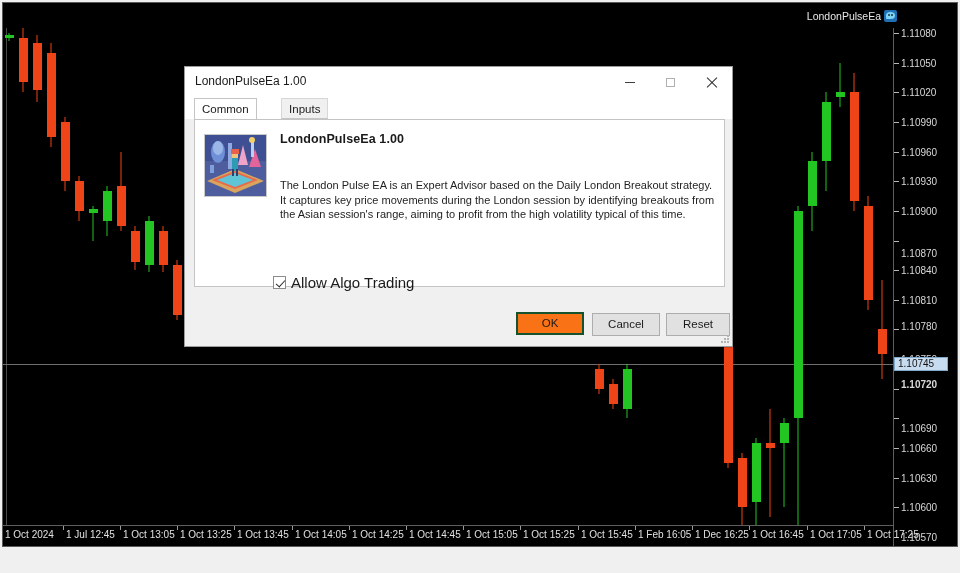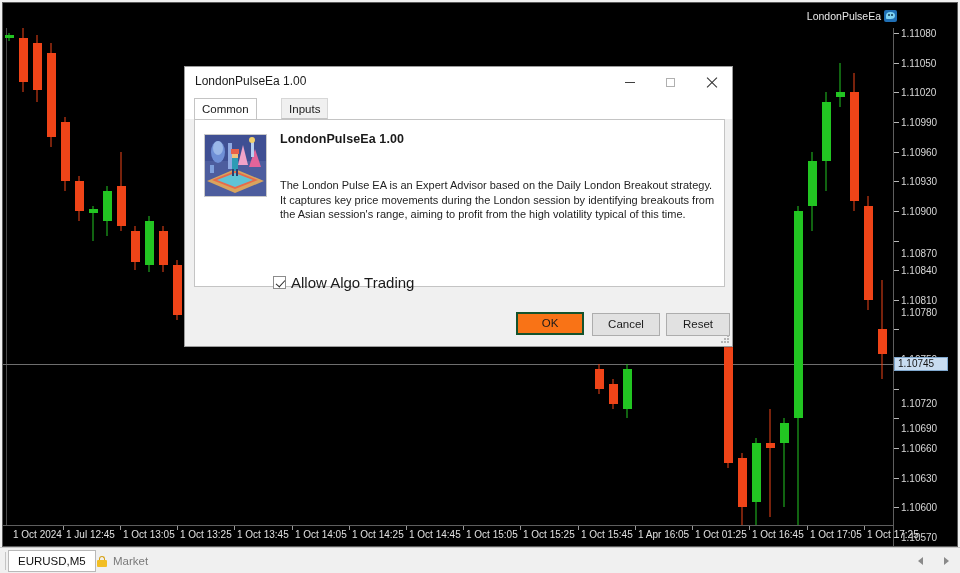--- a/index.html
+++ b/index.html
@@ -702,43 +702,43 @@
           <div class="price-label" style="top: 153.235px;">1.10930</div>
           <div class="price-tick" style="top: 182.882px;"></div>
           <div class="price-label" style="top: 182.882px;">1.10900</div>
           <div class="price-tick" style="top: 212.529px;"></div>
           <div class="price-label" style="top: 225px;">1.10870</div>
           <div class="price-tick" style="top: 242.176px;"></div>
           <div class="price-label" style="top: 242.176px;">1.10840</div>
           <div class="price-tick" style="top: 271.824px;"></div>
           <div class="price-label" style="top: 271.824px;">1.10810</div>
           <div class="price-tick" style="top: 301.471px;"></div>
-          <div class="price-label" style="top: 284px;">1.10780</div>
+          <div class="price-label" style="top: 298px;">1.10780</div>
           <div class="price-tick" style="top: 331.118px;"></div>
           <div class="price-label" style="top: 331.118px;">1.10750</div>
           <div class="price-tick" style="top: 360.765px;"></div>
-          <div class="price-label" style="top: 375px;">1.10720</div>
+          <div class="price-label" style="top: 356px; font-weight: bold;">1.10720</div>
           <div class="price-tick" style="top: 390.412px;"></div>
           <div class="price-label" style="top: 400px;">1.10690</div>
           <div class="price-tick" style="top: 420.059px;"></div>
           <div class="price-label" style="top: 420.059px;">1.10660</div>
           <div class="price-tick" style="top: 449.706px;"></div>
           <div class="price-label" style="top: 449.706px;">1.10630</div>
           <div class="price-tick" style="top: 479.353px;"></div>
           <div class="price-label" style="top: 479.353px;">1.10600</div>
           <div class="price-tick" style="top: 509px;"></div>
           <div class="price-label" style="top: 509px;">1.10570</div>
         </div>
       <div class="price-current" style="top: 336.059px;">1.10745</div>
     </div>
 
     <div class="time-axis">
       <div id="time-ticks">
           <div class="time-tick" style="left: -1px;"></div>
-          <div class="time-label" style="left: 10px;">1 Oct 2024</div>
+          <div class="time-label" style="left: 2px;">1 Oct 2024</div>
           <div class="time-tick" style="left: 60px;"></div>
           <div class="time-label" style="left: 63px;">1 Jul 12:45</div>
           <div class="time-tick" style="left: 117px;"></div>
           <div class="time-label" style="left: 120px;">1 Oct 13:05</div>
           <div class="time-tick" style="left: 174px;"></div>
           <div class="time-label" style="left: 177px;">1 Oct 13:25</div>
           <div class="time-tick" style="left: 231px;"></div>
           <div class="time-label" style="left: 234px;">1 Oct 13:45</div>
           <div class="time-tick" style="left: 289px;"></div>
           <div class="time-label" style="left: 292px;">1 Oct 14:05</div>
@@ -746,23 +746,23 @@
           <div class="time-label" style="left: 349px;">1 Oct 14:25</div>
           <div class="time-tick" style="left: 403px;"></div>
           <div class="time-label" style="left: 406px;">1 Oct 14:45</div>
           <div class="time-tick" style="left: 460px;"></div>
           <div class="time-label" style="left: 463px;">1 Oct 15:05</div>
           <div class="time-tick" style="left: 517px;"></div>
           <div class="time-label" style="left: 520px;">1 Oct 15:25</div>
           <div class="time-tick" style="left: 575px;"></div>
           <div class="time-label" style="left: 578px;">1 Oct 15:45</div>
           <div class="time-tick" style="left: 632px;"></div>
-          <div class="time-label" style="left: 635px;">1 Apr 16:05</div>
+          <div class="time-label" style="left: 635px;">1 Feb 16:05</div>
           <div class="time-tick" style="left: 689px;"></div>
-          <div class="time-label" style="left: 692px;">1 Oct 01:25</div>
+          <div class="time-label" style="left: 692px;">1 Dec 16:25</div>
           <div class="time-tick" style="left: 746px;"></div>
           <div class="time-label" style="left: 749px;">1 Oct 16:45</div>
           <div class="time-tick" style="left: 804px;"></div>
           <div class="time-label" style="left: 807px;">1 Oct 17:05</div>
           <div class="time-tick" style="left: 861px;"></div>
           <div class="time-label" style="left: 864px; text-align: center;">1 Oct 17:25</div>
         </div>
     </div>
   </div>
 
@@ -829,35 +829,14 @@
         <i style="left:7px;top:7px"></i>
           <i style="left:4px;top:7px"></i>
           <i style="left:7px;top:4px"></i>
         <i style="left:1px;top:7px"></i>
           <i style="left:4px;top:4px"></i>
           <i style="left:7px;top:1px"></i>
       </div>
     </div>
   </div>
 
-  <div class="bottom-bar">
-    <div class="bb-sep"></div>
-    <div class="bb-tab active">
-      <span>EURUSD,M5</span>
-    </div>
-    <div class="bb-tab inactive">
-      <span class="lock-icon">
-        <i class="shackle"></i>
-          <i class="body"></i>
-      </span>
-      <span>Market</span>
-    </div>
-    <div class="bb-arrows">
-      <div class="bb-arrow left">
-          <i class="tri"></i>
-        </div>
-      <div class="bb-arrow right">
-          <i class="tri"></i>
-        </div>
-    </div>
-  </div>
 
 </div>
 
 </body></html>

